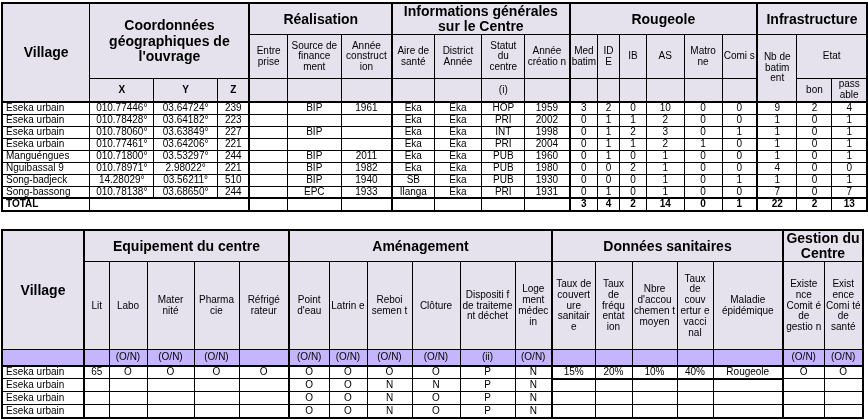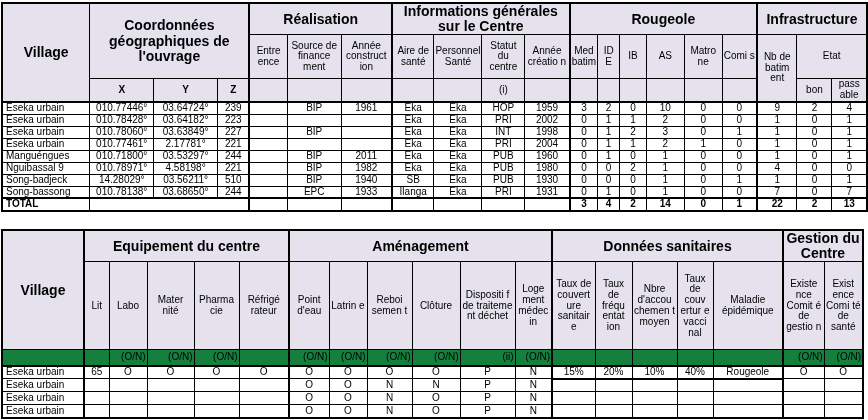--- a/index.html
+++ b/index.html
@@ -13,21 +13,21 @@
   }
   #t1{margin-top:2px;}
   #t2{margin-top:17px;}
   th,td{
     border:1px solid #000;overflow:hidden;text-align:center;vertical-align:middle;
     padding:0 1px;font-size:10px;line-height:1.08;
   }
   th{background:#e5e2ee;font-weight:normal;}
   th.group{font-weight:bold;font-size:14px;}
   th.xyz{font-weight:bold;}
-  th.white{background:#15803d;text-align:right;}
+  th.white{background:#c4b5fd;}
   .bl{border-left:2px solid #000 !important;}
   .tb{border-bottom:2px solid #000 !important;}
   tbody tr:first-child td{border-top:2px solid #000;}
   tr.total td{border-top:2px solid #000;font-weight:bold;}
   td.rowname{text-align:left;padding-left:3px;}
   #t1 tr.r1{height:26px;} #t1 tr.r2{height:44px;} #t1 tr.r3{height:22px;}
   #t1 tbody tr{height:12px;}
   #t2 tr.r1{height:26px;} #t2 tr.r2{height:88px;} #t2 tr.r3{height:16px;}
   #t2 tbody tr{height:13px;}
 </style>
@@ -60,25 +60,25 @@
   <thead>
     <tr class="r1">
       <th class="group" rowspan="3">Village</th>
       <th class="group" colspan="3" rowspan="2">Coordonnées géographiques de l'ouvrage</th>
       <th class="group bl" colspan="3">Réalisation</th>
       <th class="group bl" colspan="4">Informations générales sur le Centre</th>
       <th class="group bl" colspan="6">Rougeole</th>
       <th class="group bl" colspan="3">Infrastructure</th>
     </tr>
     <tr class="r2">
-      <th class="bl">Entre ence</th>
+      <th class="bl">Entre prise</th>
       <th>Source de finance ment</th>
       <th>Année construct ion</th>
       <th class="bl">Aire de santé</th>
-      <th>Personnel Santé</th>
+      <th>District Année</th>
       <th>Statut du centre</th>
       <th>Année créatio n</th>
       <th class="bl">Med batim</th>
       <th>ID E</th>
       <th>IB</th>
       <th>AS</th>
       <th>Matro ne</th>
       <th>Comi s</th>
       <th class="bl" rowspan="2">Nb de batim ent</th>
       <th colspan="2">Etat</th>
@@ -167,21 +167,21 @@
         <td>3</td>
         <td>0</td>
         <td>1</td>
         <td class="bl">1</td>
         <td>0</td>
         <td>1</td>
       </tr>
       <tr>
         <td class="rowname">Eseka urbain</td>
         <td>010.77461°</td>
-        <td>2.17781°</td>
+        <td>03.64206°</td>
         <td>221</td>
         <td class="bl"></td>
         <td></td>
         <td></td>
         <td class="bl">Eka</td>
         <td>Eka</td>
         <td>PRI</td>
         <td>2004</td>
         <td class="bl">0</td>
         <td>1</td>
@@ -211,21 +211,21 @@
         <td>1</td>
         <td>0</td>
         <td>0</td>
         <td class="bl">1</td>
         <td>0</td>
         <td>1</td>
       </tr>
       <tr>
         <td class="rowname">Nguibassal 9</td>
         <td>010.78971°</td>
-        <td>4.58198°</td>
+        <td>2.98022°</td>
         <td>221</td>
         <td class="bl"></td>
         <td>BIP</td>
         <td>1982</td>
         <td class="bl">Eka</td>
         <td>Eka</td>
         <td>PUB</td>
         <td>1980</td>
         <td class="bl">0</td>
         <td>0</td>

